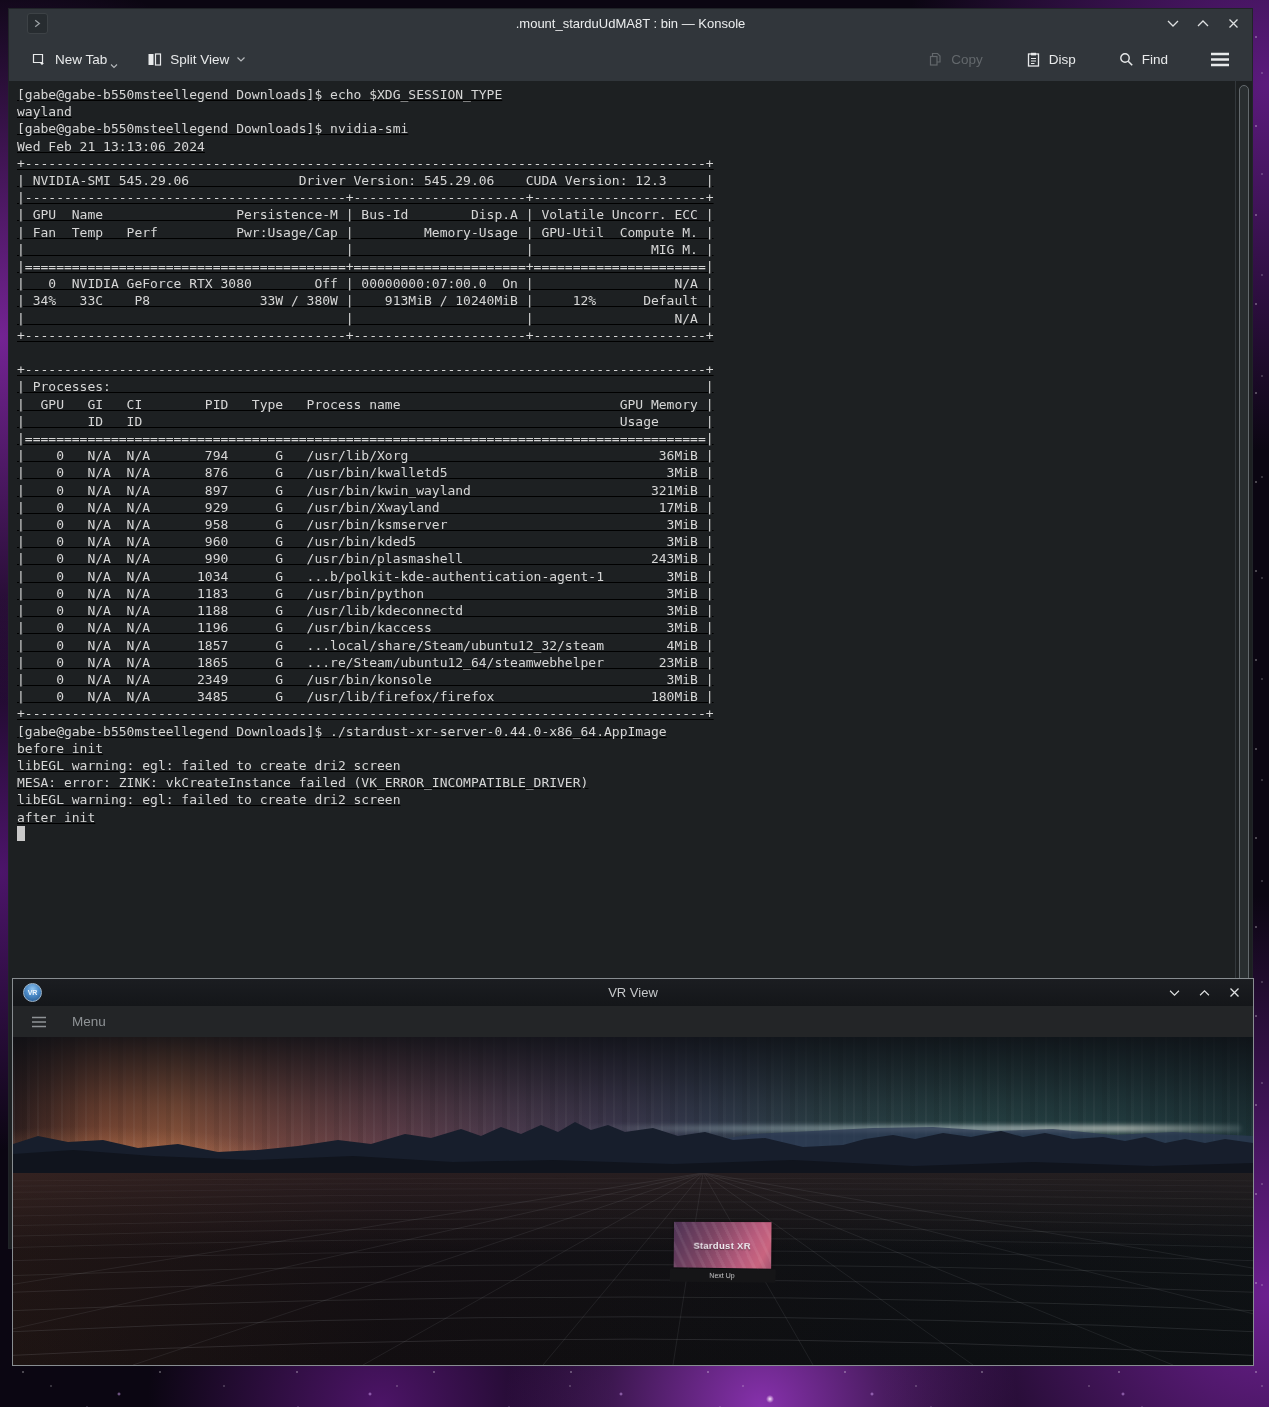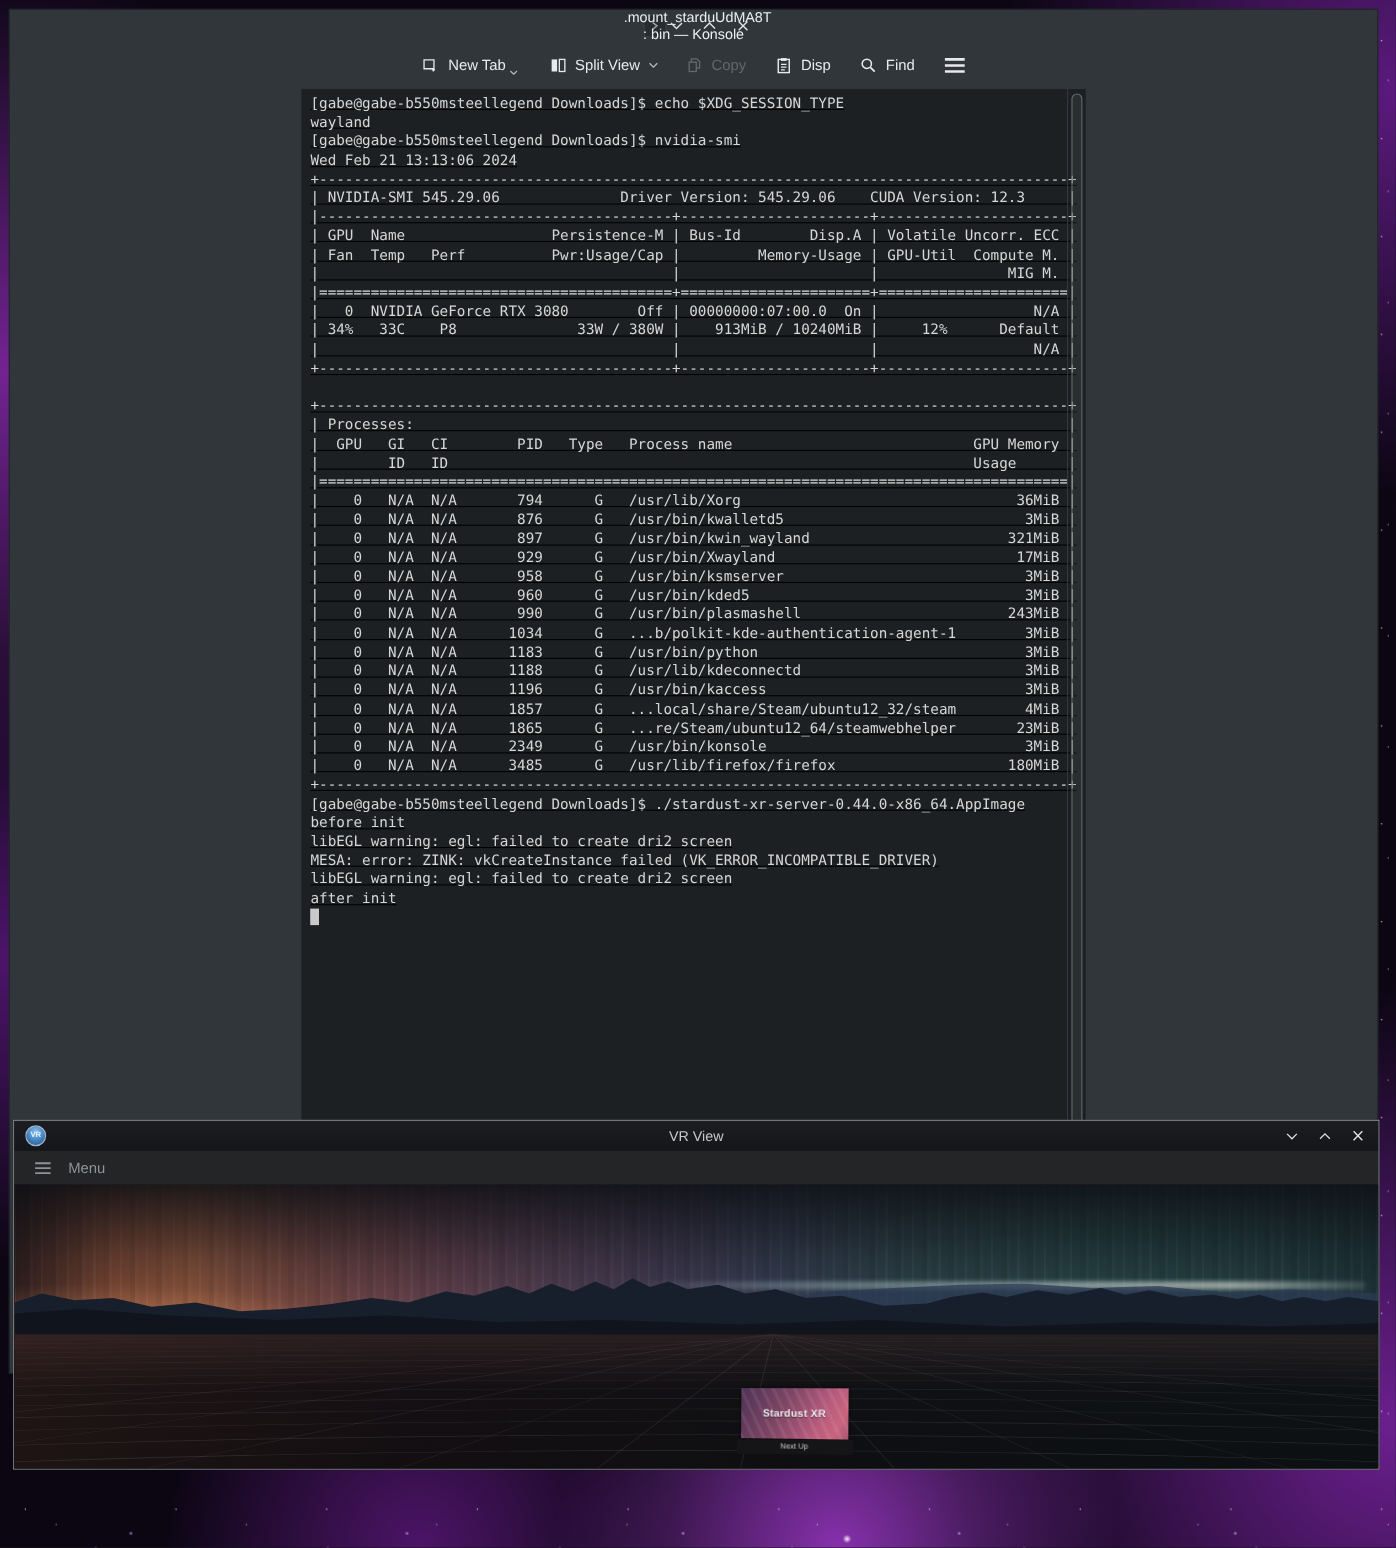--- a/index.html
+++ b/index.html
@@ -26,21 +26,21 @@
       radial-gradient(circle at 30% 100%, rgba(120,30,160,.6) 0, transparent 14%),
       linear-gradient(#0b0612,#0b0612);
     background-size: 137px 89px, 211px 127px, 173px 101px, 251px 149px,
       auto, auto, auto, auto, auto, auto, auto, auto;
   }
 
   
   .konsole {
     position:absolute; left:8px; top:8px; width:1245px; height:1241px;
     background:#31363b; border:1px solid #202428;
-    display:flex; flex-direction:column;align-items:center;
+    display:flex; flex-direction:column;
   }
   .titlebar {
     height:28px; flex:0 0 28px; display:flex; align-items:center;
     padding:0 10px; position:relative; color:#eceeef; font-size:13px;
   }
   .titlebar .win-title {
     position:absolute; left:0; right:0; text-align:center; pointer-events:none;
   }
   .app-icon {
     width:21px; height:21px; margin-left:8px; border-radius:3px;
@@ -53,21 +53,21 @@
   .toolbar {
     height:44px; flex:0 0 44px; display:flex; align-items:center; gap:8px;
     padding:0 14px; color:#e8eaeb; font-size:13.5px;
   }
   .tbtn { background:none; border:none; color:inherit; font:inherit;
     display:flex; align-items:center; gap:7px; padding:6px 8px; }
   .tbtn.disabled { color:#63686c; }
   .tbtn .ico { display:flex; align-items:center; }
   .drop-chevron { color:#b7babd; display:flex; }
   .drop-chevron.low { transform:translateY(7px) translateX(-4px); }
-  .toolbar .right { margin-left:auto; display:flex; align-items:center; gap:10px; }
+  .toolbar .right { margin-left:auto; display:flex; align-items:center; gap:26px; }
 
   .terminal {
     position:relative; flex:1 1 auto; background:#1d2022; overflow:hidden;text-decoration:underline;
   }
   .terminal pre {
     font-family:"DejaVu Sans Mono", monospace;
     font-size:13px; line-height:17.2px; color:#d6d6d6;
     padding:5px 8px; white-space:pre;
   }
   .cursor {
@@ -78,43 +78,43 @@
     position:absolute; top:0; right:0; width:17px; height:100%;
     border-left:1px solid #33383c;
   }
   .scroll-thumb {
     position:absolute; top:4px; bottom:4px; left:3px; width:10px;
     border:1px solid #646a6e; border-radius:6px; background:rgba(80,86,90,.25);
   }
 
   
   .vrwin {
-    position:absolute; left:12px; top:978px; width:1242px; height:318px;
-    border:1px solid #888d91; background:#101214; display:flex; flex-direction:column;margin-top:40px;
+    position:absolute; left:12px; top:978px; width:1242px; height:388px;
+    border:1px solid #888d91; background:#101214; display:flex; flex-direction:column;
   }
   .vr-titlebar {
     height:27px; flex:0 0 27px; position:relative; display:flex; align-items:center;
     padding:0 10px; color:#c6c8ca; font-size:13px;
     background:linear-gradient(#1b1d21,#141619);
   }
   .vr-titlebar .win-title { position:absolute; left:0; right:0; text-align:center; }
   .vr-icon {
     width:19px; height:19px; border-radius:50%;
     background:radial-gradient(circle at 50% 30%, #8fc3ee 0%, #4d8cc9 45%, #1d4f86 100%);
     border:1px solid #9db6cc;
     color:#eaf3fb; font-size:7px; font-weight:bold;
     display:flex; align-items:center; justify-content:center; z-index:2;
   }
   .vr-controls { margin-left:auto; display:flex; gap:12px; align-items:center; z-index:2; color:#b9bcbe; }
   .vr-menubar {
     height:31px; flex:0 0 31px; display:flex; align-items:center;
     background:#232527; color:#8f9396; font-size:13.5px; padding:0 10px;
   }
   .mbtn { background:none; border:none; color:inherit; font:inherit;
-    display:flex; align-items:center; gap:15px; padding:4px 8px; }
+    display:flex; align-items:center; gap:25px; padding:4px 8px; }
   .vr-menubar .right { margin-left:auto; display:flex; align-items:center; gap:34px;flex-direction:column; }
 
   
   .scene { position:relative; flex:1 1 auto; overflow:hidden; background:#0d0b0f; }
   .sky {
     position:absolute; left:0; top:0; width:100%; height:150px;
     background:
       linear-gradient(to bottom, rgba(13,15,20,.88) 0%, rgba(13,15,20,.35) 45%, rgba(13,15,20,0) 85%),
       repeating-linear-gradient(90deg,
         rgba(255,255,255,.05) 0 2px, rgba(0,0,0,0) 2px 9px,

